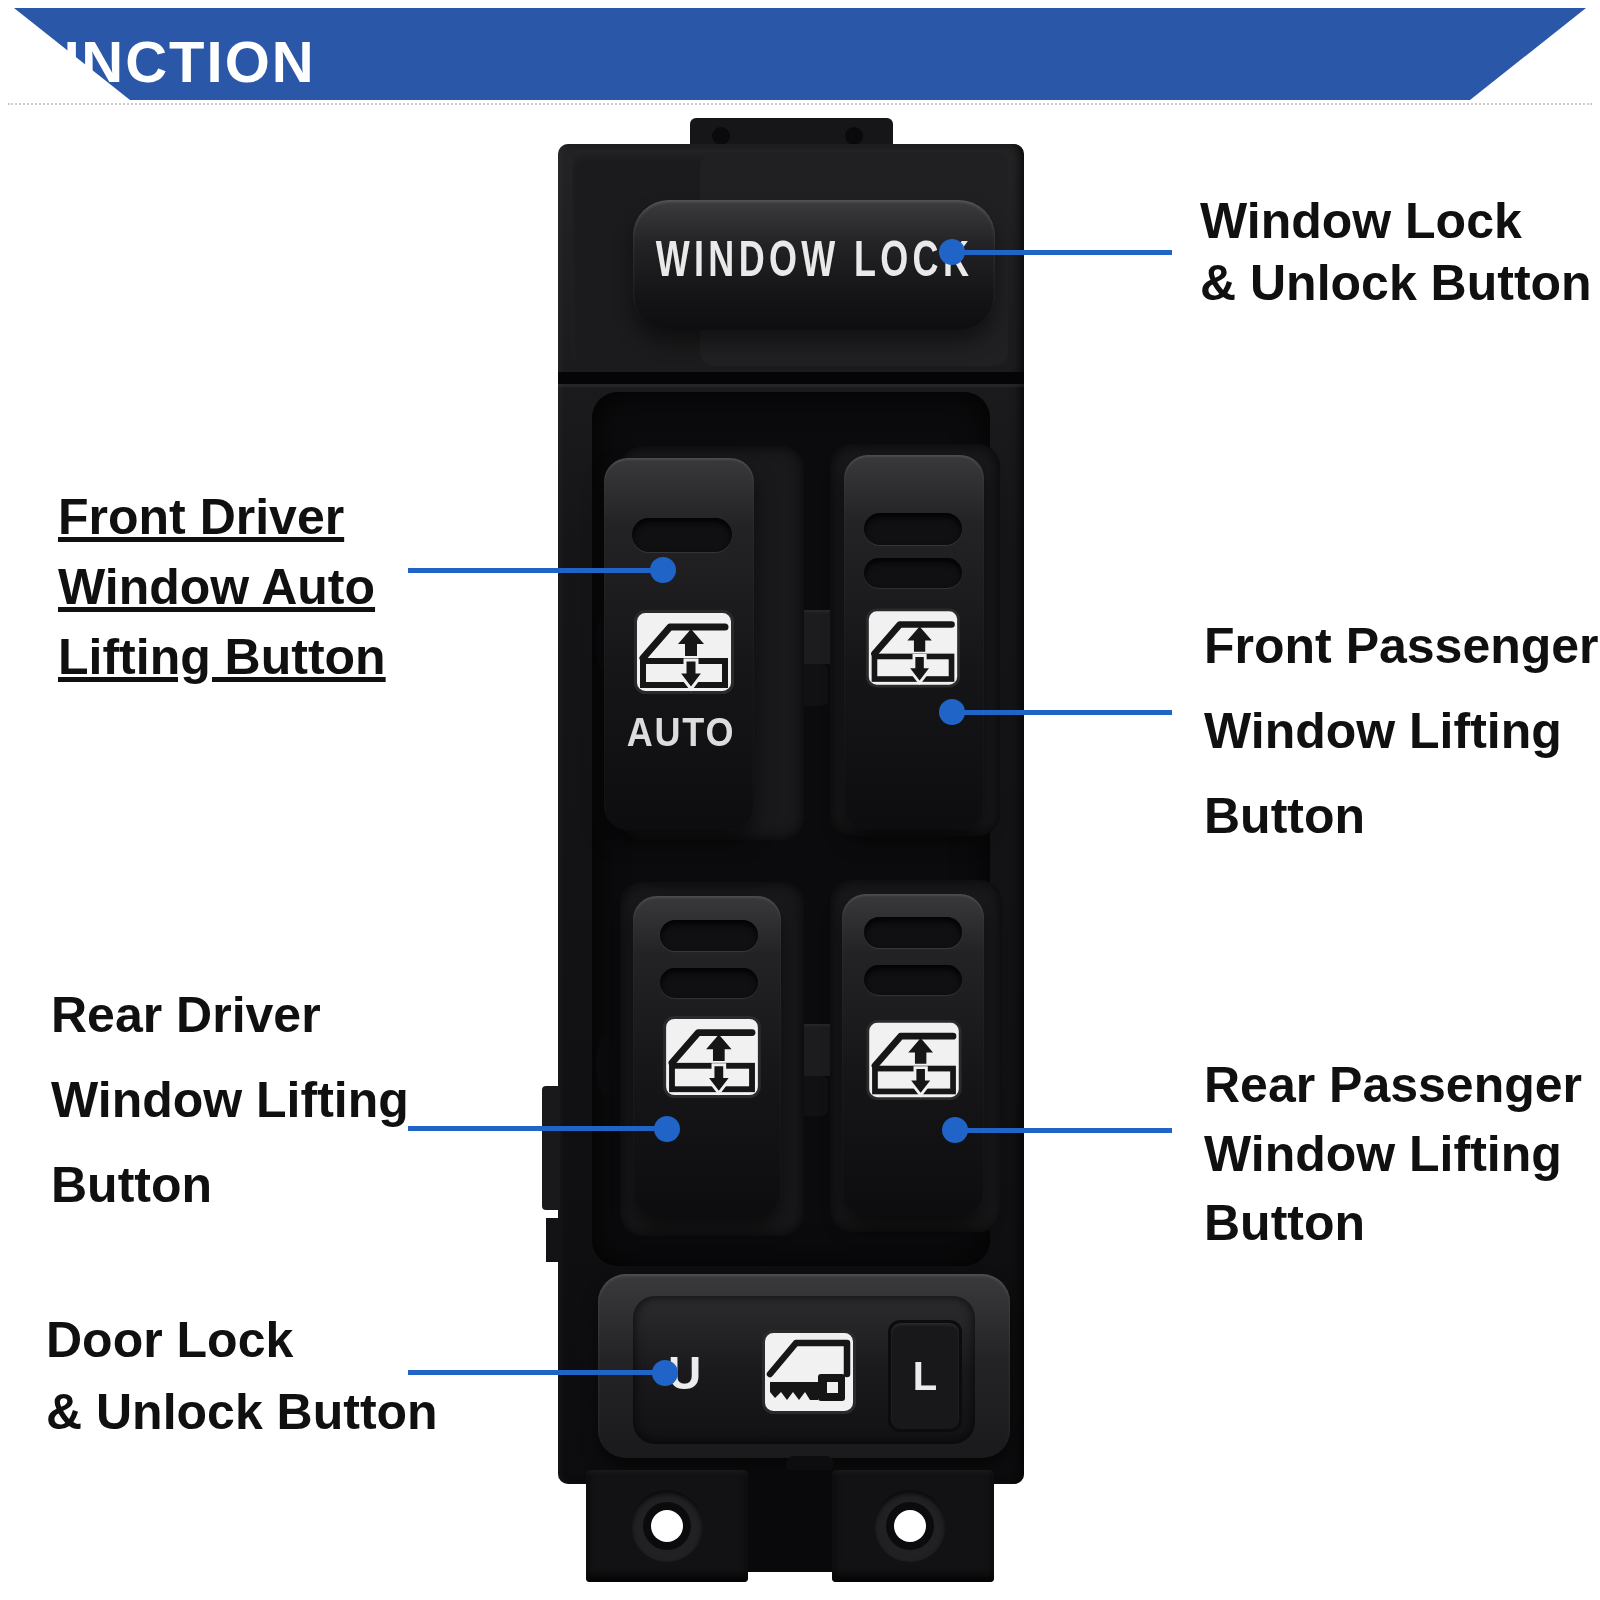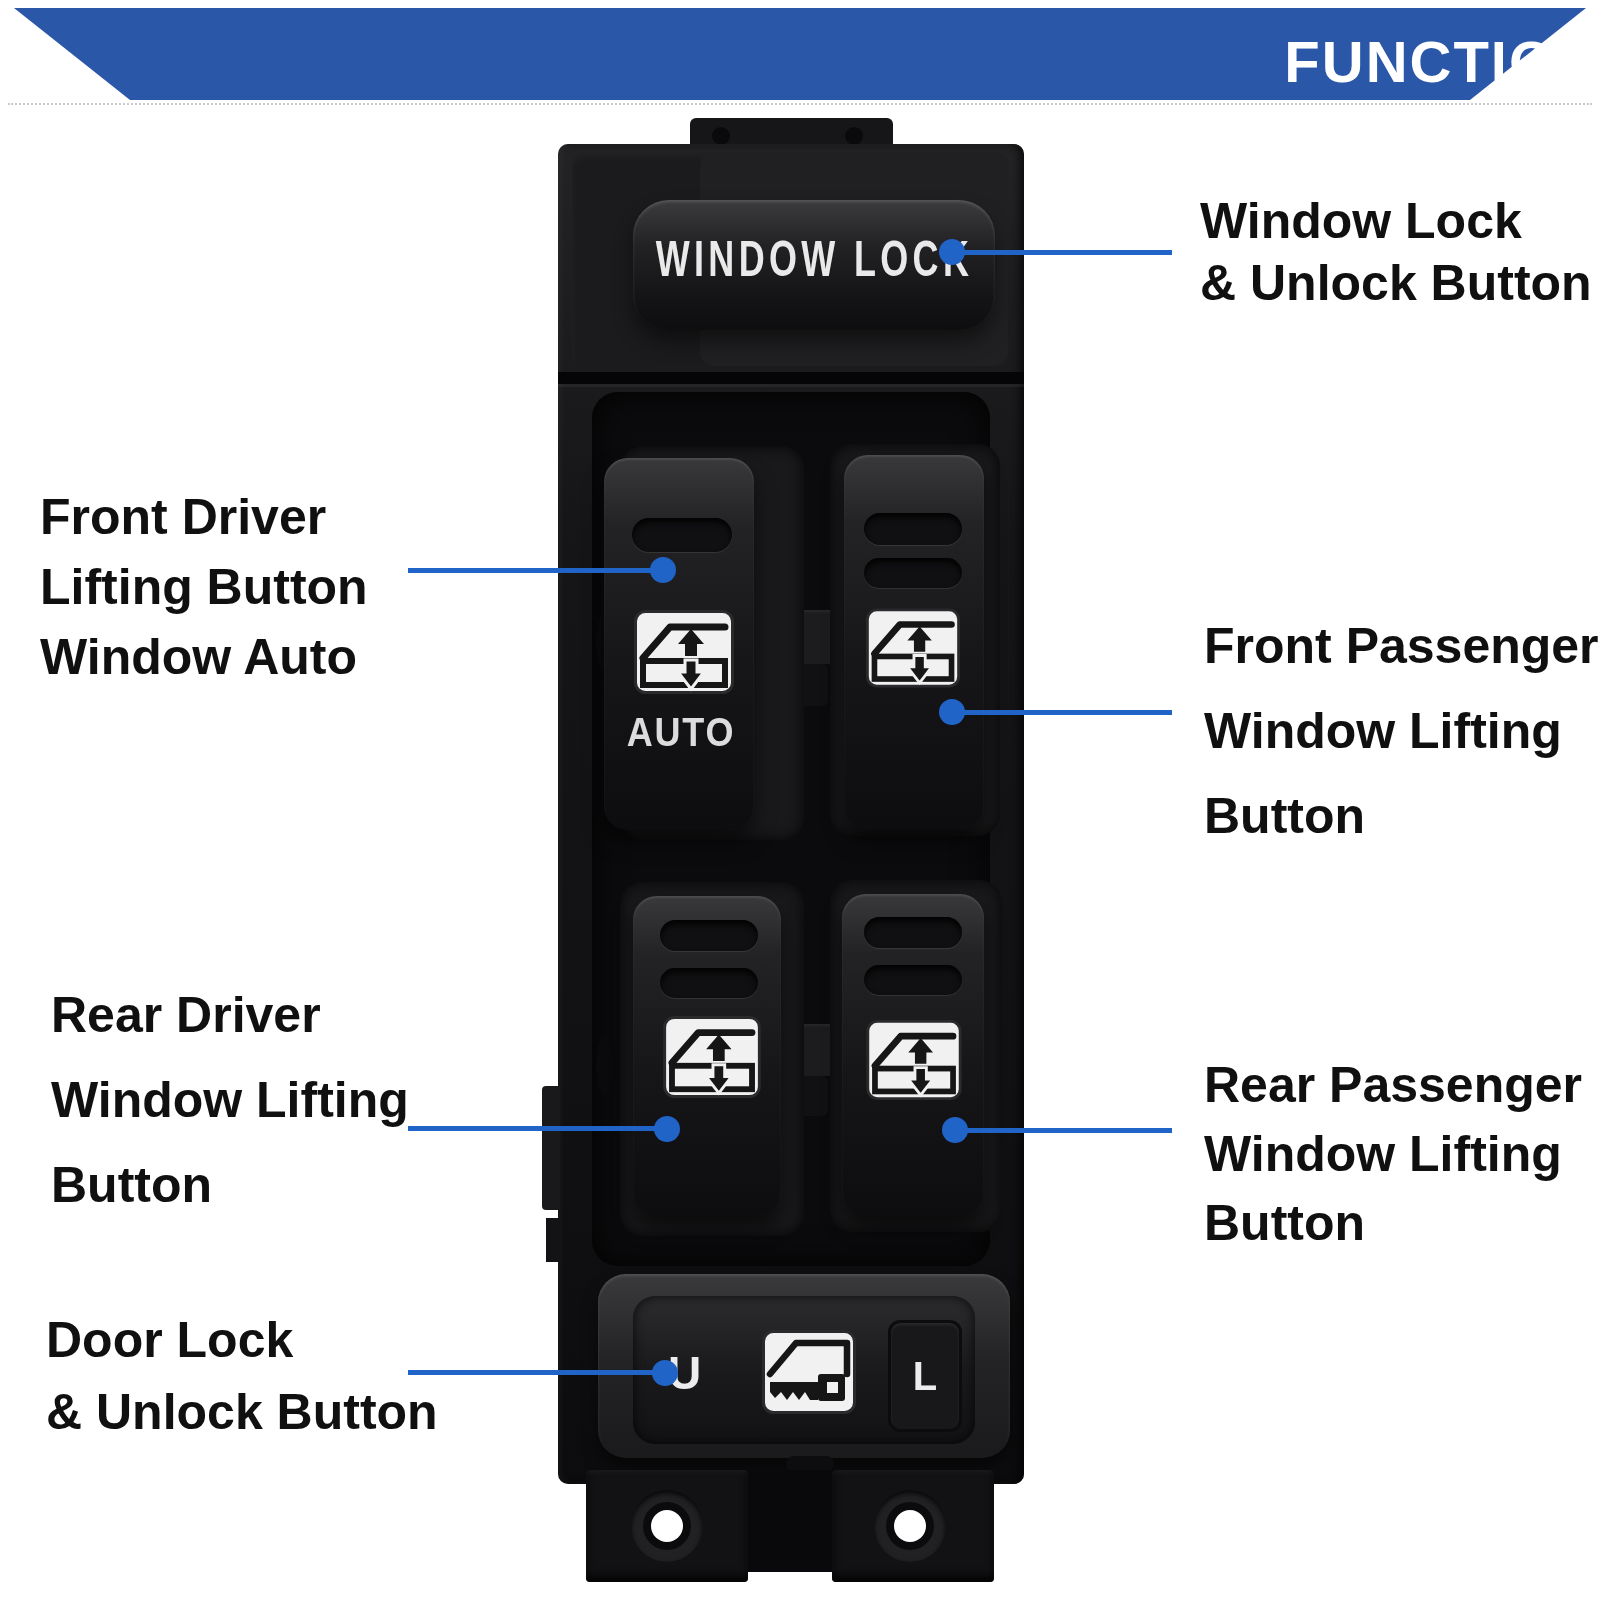--- a/index.html
+++ b/index.html
@@ -3,21 +3,21 @@
 <meta charset="utf-8">
 <style>
   html,body{margin:0;padding:0;background:#ffffff;}
   #canvas{position:relative;width:1600px;height:1600px;background:#ffffff;overflow:hidden;
           font-family:"Liberation Sans", sans-serif;}
   .abs{position:absolute;}
 
   
   .banner{left:0;top:0;width:1600px;height:112px;background:#2B57A8;
           clip-path:polygon(14px 8px,1586px 8px,1470px 100px,130px 100px);}
-  .banner-title{left:0;right:0;top:28px;text-align:right;color:#ffffff;
+  .banner-title{left:0;right:0;top:28px;text-align:left;color:#ffffff;
                 font-size:58px;font-weight:bold;letter-spacing:2px;}
   .dotted-rule{left:8px;top:103px;width:1584px;height:0;border-top:2px dotted #cccccc;}
 
   
   .tab-top{left:690px;top:118px;width:203px;height:36px;background:#161618;border-radius:6px 6px 0 0;}
   .tab-dot{width:18px;height:18px;border-radius:50%;background:#0a0a0c;top:9px;}
   .body{left:558px;top:144px;width:466px;height:1340px;border-radius:10px;
         background:linear-gradient(180deg,#232325 0%,#151517 30%,#111113 70%,#0c0c0e 100%);
         box-shadow:inset 3px 0 6px rgba(255,255,255,0.05), inset -4px 0 8px rgba(0,0,0,0.7);}
   .bezel-top{left:572px;top:152px;width:436px;height:216px;background:#1b1b1d;border-radius:12px;
@@ -208,24 +208,24 @@
   <div class="abs leader-dot" style="left:942px;top:1117px;"></div>
 
   <div class="abs leader" style="left:408px;top:1370px;width:257px;"></div>
   <div class="abs leader-dot" style="left:652px;top:1360px;"></div>
 
   <div class="abs callout c1" style="left:1200px;top:190px;">
     <div>Window Lock</div>
     <div>&amp; Unlock Button</div>
   </div>
 
-  <div class="abs callout c2" style="left:40px;top:482px;">
+  <div class="abs callout c2" style="left:58px;top:482px;text-decoration:underline;">
     <div>Front Driver</div>
+    <div>Window Auto</div>
     <div>Lifting Button</div>
-    <div>Window Auto</div>
   </div>
 
   <div class="abs callout c3" style="left:1204px;top:604px;">
     <div>Front Passenger</div>
     <div>Window Lifting</div>
     <div>Button</div>
   </div>
 
   <div class="abs callout c4" style="left:51px;top:973px;">
     <div>Rear Driver</div>

